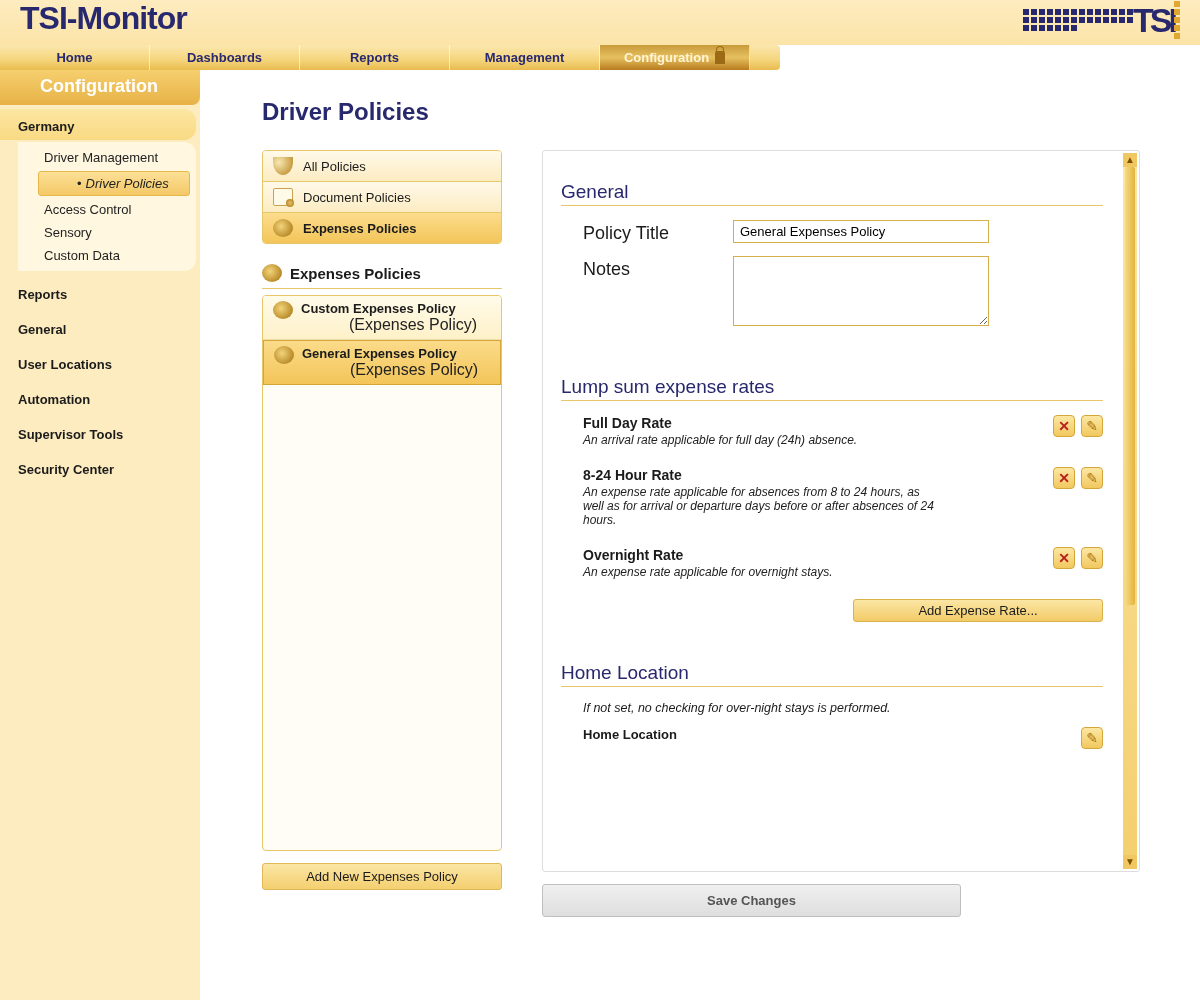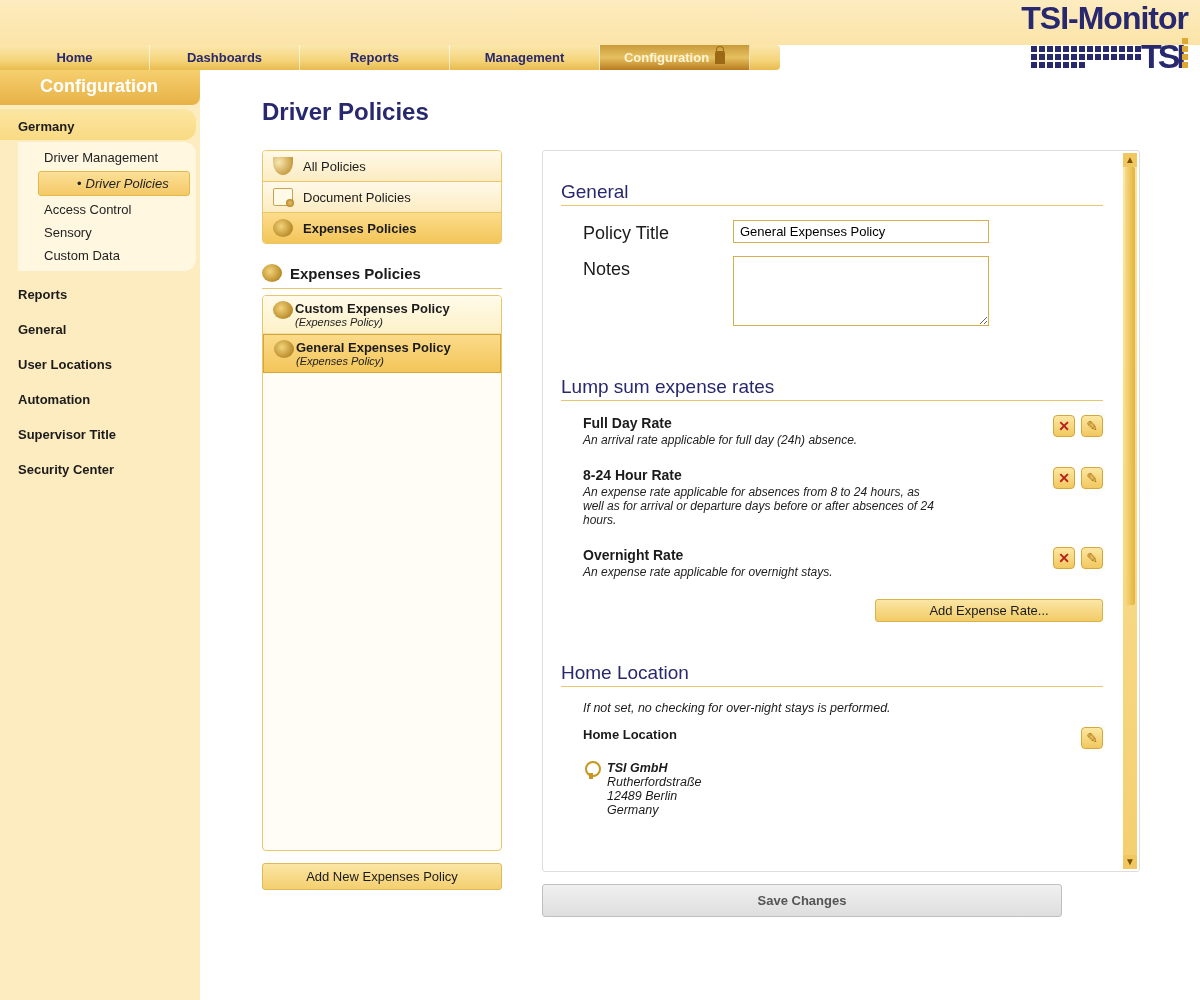--- a/index.html
+++ b/index.html
@@ -7,24 +7,23 @@
   font-family: Arial, Helvetica, sans-serif;
   font-size: 13px;
   color: #1b1b1b;
   background: #fff;
   width: 1200px;
 }
 .app-header {
   background: linear-gradient(to bottom, #fdecc0 0%, #fce4a8 100%);
   height: 45px;
   display: flex;
-  align-items: flex-end;
+  align-items: flex-start;
   justify-content: space-between;
-  padding: 0 12px;
-  flex-direction: column;
+  padding: 0 20px;
 }
 .app-title {
   font-size: 32px;
   font-weight: bold;
   color: #28286e;
   font-stretch: condensed;
   letter-spacing: -1px;
 }
 .brand-logo { width: 250px; height: 40px; display:flex; align-items:center; gap:0; justify-content:flex-end;}
 .brand-dots { display:grid; grid-template-columns: repeat(14,6px); grid-auto-rows:6px; gap:2px;}
@@ -168,32 +167,32 @@
   margin-bottom:6px;
 }
 .policy-list {
   border: 1px solid #e8c76a;
   border-radius: 4px;
   height: 556px;
   background: #fffdf6;
   overflow:hidden;
 }
 .policy-item {
-  display:flex; gap:2px; align-items:flex-start;
+  display:flex; gap:8px; align-items:flex-start;
   padding: 5px 10px;
   border-bottom:1px solid #f0deab;
   background: linear-gradient(to bottom, #fffbea, #fef1c8);
   cursor:pointer;
 }
 .policy-item.selected {
   background: linear-gradient(to bottom,#fbdb8a,#f3c559);
   border:1px solid #d6a537;
 }
 .policy-text .ptitle{font-weight:bold; font-size:13px;}
-.policy-text .psub{font-style:italic; font-size:11px; color:#222;}
+.policy-text .psub{font-size:16px; color:#222;margin-left:48px;}
 
 .bottom-btn {
   margin-top: 12px;
   background: linear-gradient(to bottom,#fbe6a5,#f4cf6f);
   border: 1px solid #deb955;
   border-radius: 3px;
   text-align: center;
   padding: 5px 0;
   font-size: 13px;
   cursor:pointer;
@@ -251,38 +250,38 @@
 .small-btn.edit{color:#a56e0a;}
 
 .wide-btn {
   background: linear-gradient(to bottom,#fbe6a5,#f2cb67);
   border: 1px solid #d9b24a;
   border-radius: 3px;
   padding: 3px 0;
   text-align:center;
   cursor:pointer;
   font-size:13px;
-  width: 228px;
+  width: 250px;
   margin: 20px 0 0 auto;
 }
 
 .home-text { font-style: italic; font-size: 12.5px; padding:0 0 12px 22px; max-width:430px;}
 .home-row{padding-left:22px; display:flex; gap:20px;}
 .home-label{font-weight:bold; font-size:13px;}
 .loc-block{display:flex; gap:8px; padding-left:22px; margin-top:12px;}
 .pin-icon{width:16px;height:18px; position:relative; display:inline-block;}
 .pin-icon::before{content:"";position:absolute;top:0;left:2px;width:12px;height:12px;border:2px solid #c79520;border-radius:50%;}
 .pin-icon::after{content:"";position:absolute;bottom:0;left:6px;width:4px;height:6px;background:#c79520;}
 .loc-text .lname{font-weight:bold; font-style:italic;}
 .loc-text div{font-style:italic; font-size:12.5px;}
 .home-edit{margin-left:auto;}
 
 .save-btn {
   margin-top: 12px;
-  width: 520px;
+  width: 419px;
   background: linear-gradient(to bottom,#f0f0f0,#dedede);
   border: 1px solid #bfbfbf;
   border-radius: 3px;
   text-align:center;
   padding: 8px 0;
   font-weight:bold;
   color:#555;
   cursor:pointer;
 }
 
@@ -360,21 +359,21 @@
       <div class="sidebar-sub-item">Driver Management</div>
       <div class="sidebar-sub-item level2">Driver Policies</div>
       <div class="sidebar-sub-item">Access Control</div>
       <div class="sidebar-sub-item">Sensory</div>
       <div class="sidebar-sub-item">Custom Data</div>
     </div>
     <div class="sidebar-link">Reports</div>
     <div class="sidebar-link">General</div>
     <div class="sidebar-link">User Locations</div>
     <div class="sidebar-link">Automation</div>
-    <div class="sidebar-link">Supervisor Title</div>
+    <div class="sidebar-link">Supervisor Tools</div>
     <div class="sidebar-link">Security Center</div>
   </div>
 
   <div class="main">
     <div class="page-title">Driver Policies</div>
 
     <div class="columns">
       <div class="col-left">
         <div class="pill-list">
           <div class="pill-item">
@@ -463,29 +462,20 @@
             <div class="wide-btn">Add Expense Rate...</div>
           </div>
 
           <div style="height:30px"></div>
           <div class="section-title">Home Location</div>
           <div class="home-text">If not set, no checking for over-night stays is performed.</div>
           <div class="home-row">
             <div class="home-label">Home Location</div>
             <div class="small-btn edit home-edit">✎</div>
           </div>
-          <div class="loc-block">
-            <span class="pin-icon"></span>
-            <div class="loc-text">
-              <div class="lname">TSI GmbH</div>
-              <div>Rutherfordstraße</div>
-              <div>12489 Berlin</div>
-              <div>Germany</div>
-            </div>
-          </div>
 
           <div class="detail-scrollbar">
             <div class="scroll-up">▲</div>
             <div class="scroll-thumb"></div>
             <div class="scroll-down">▼</div>
           </div>
         </div>
         </div>
         <div class="save-btn">Save Changes</div>
       </div>

